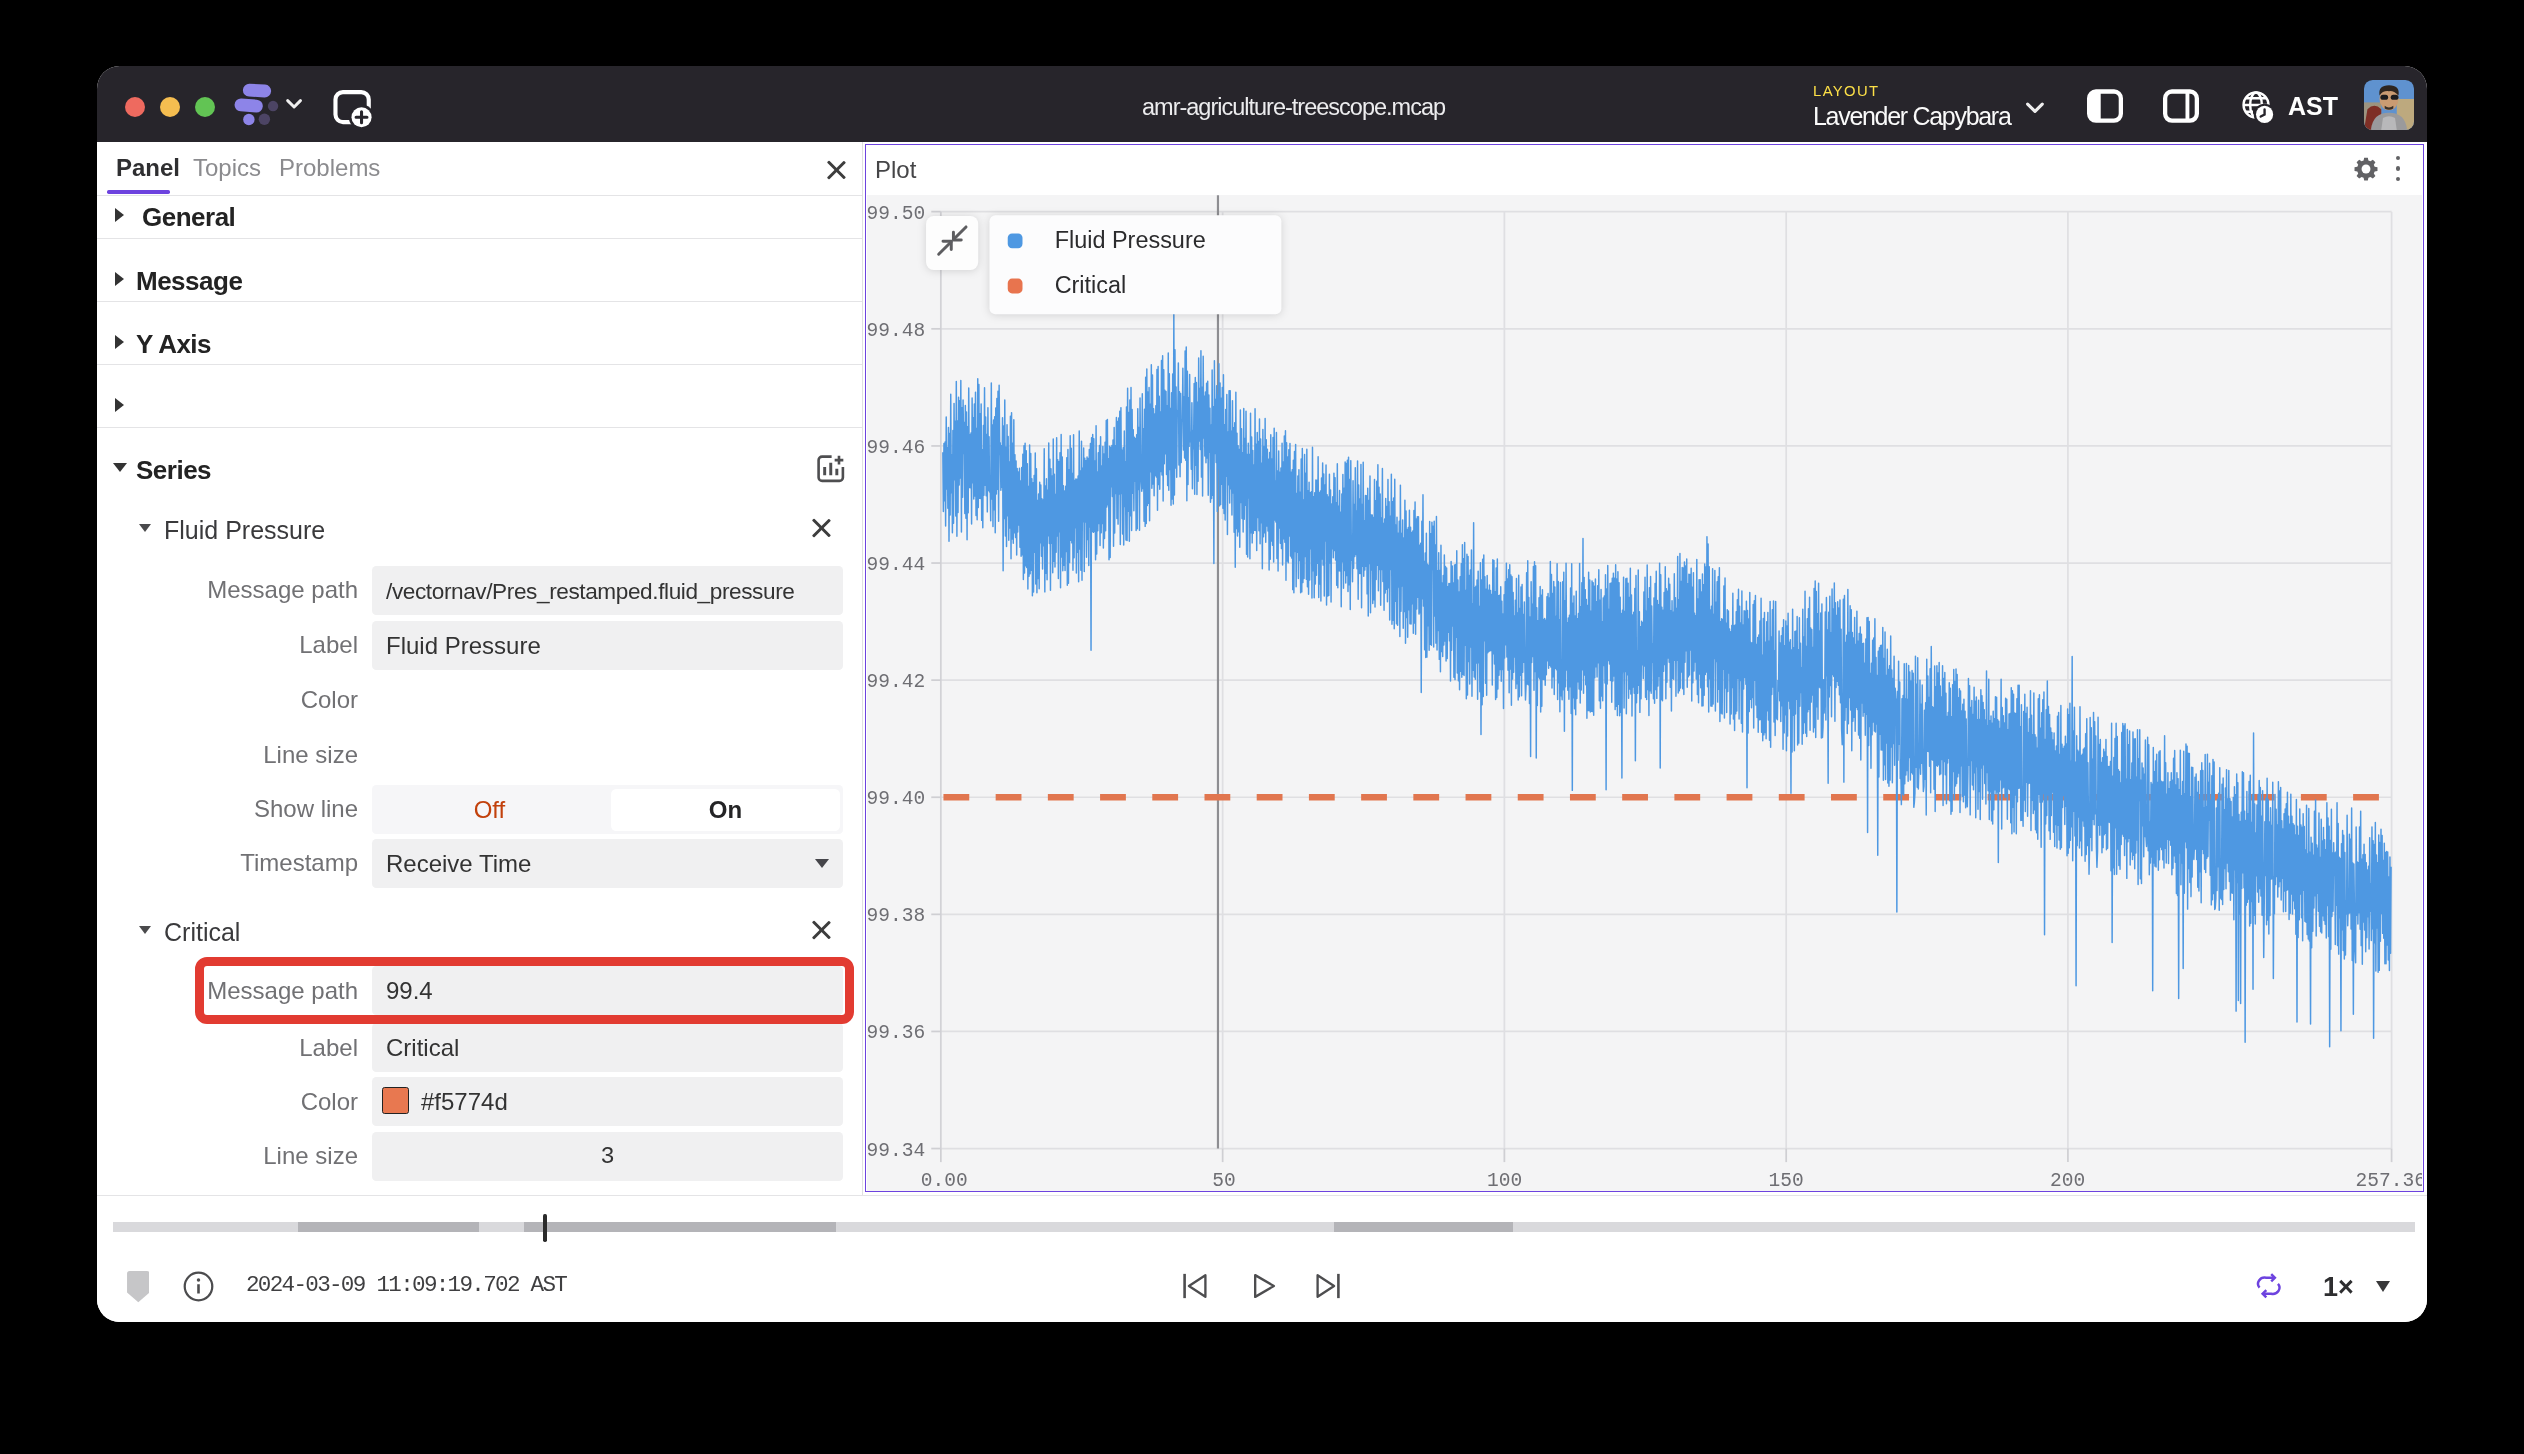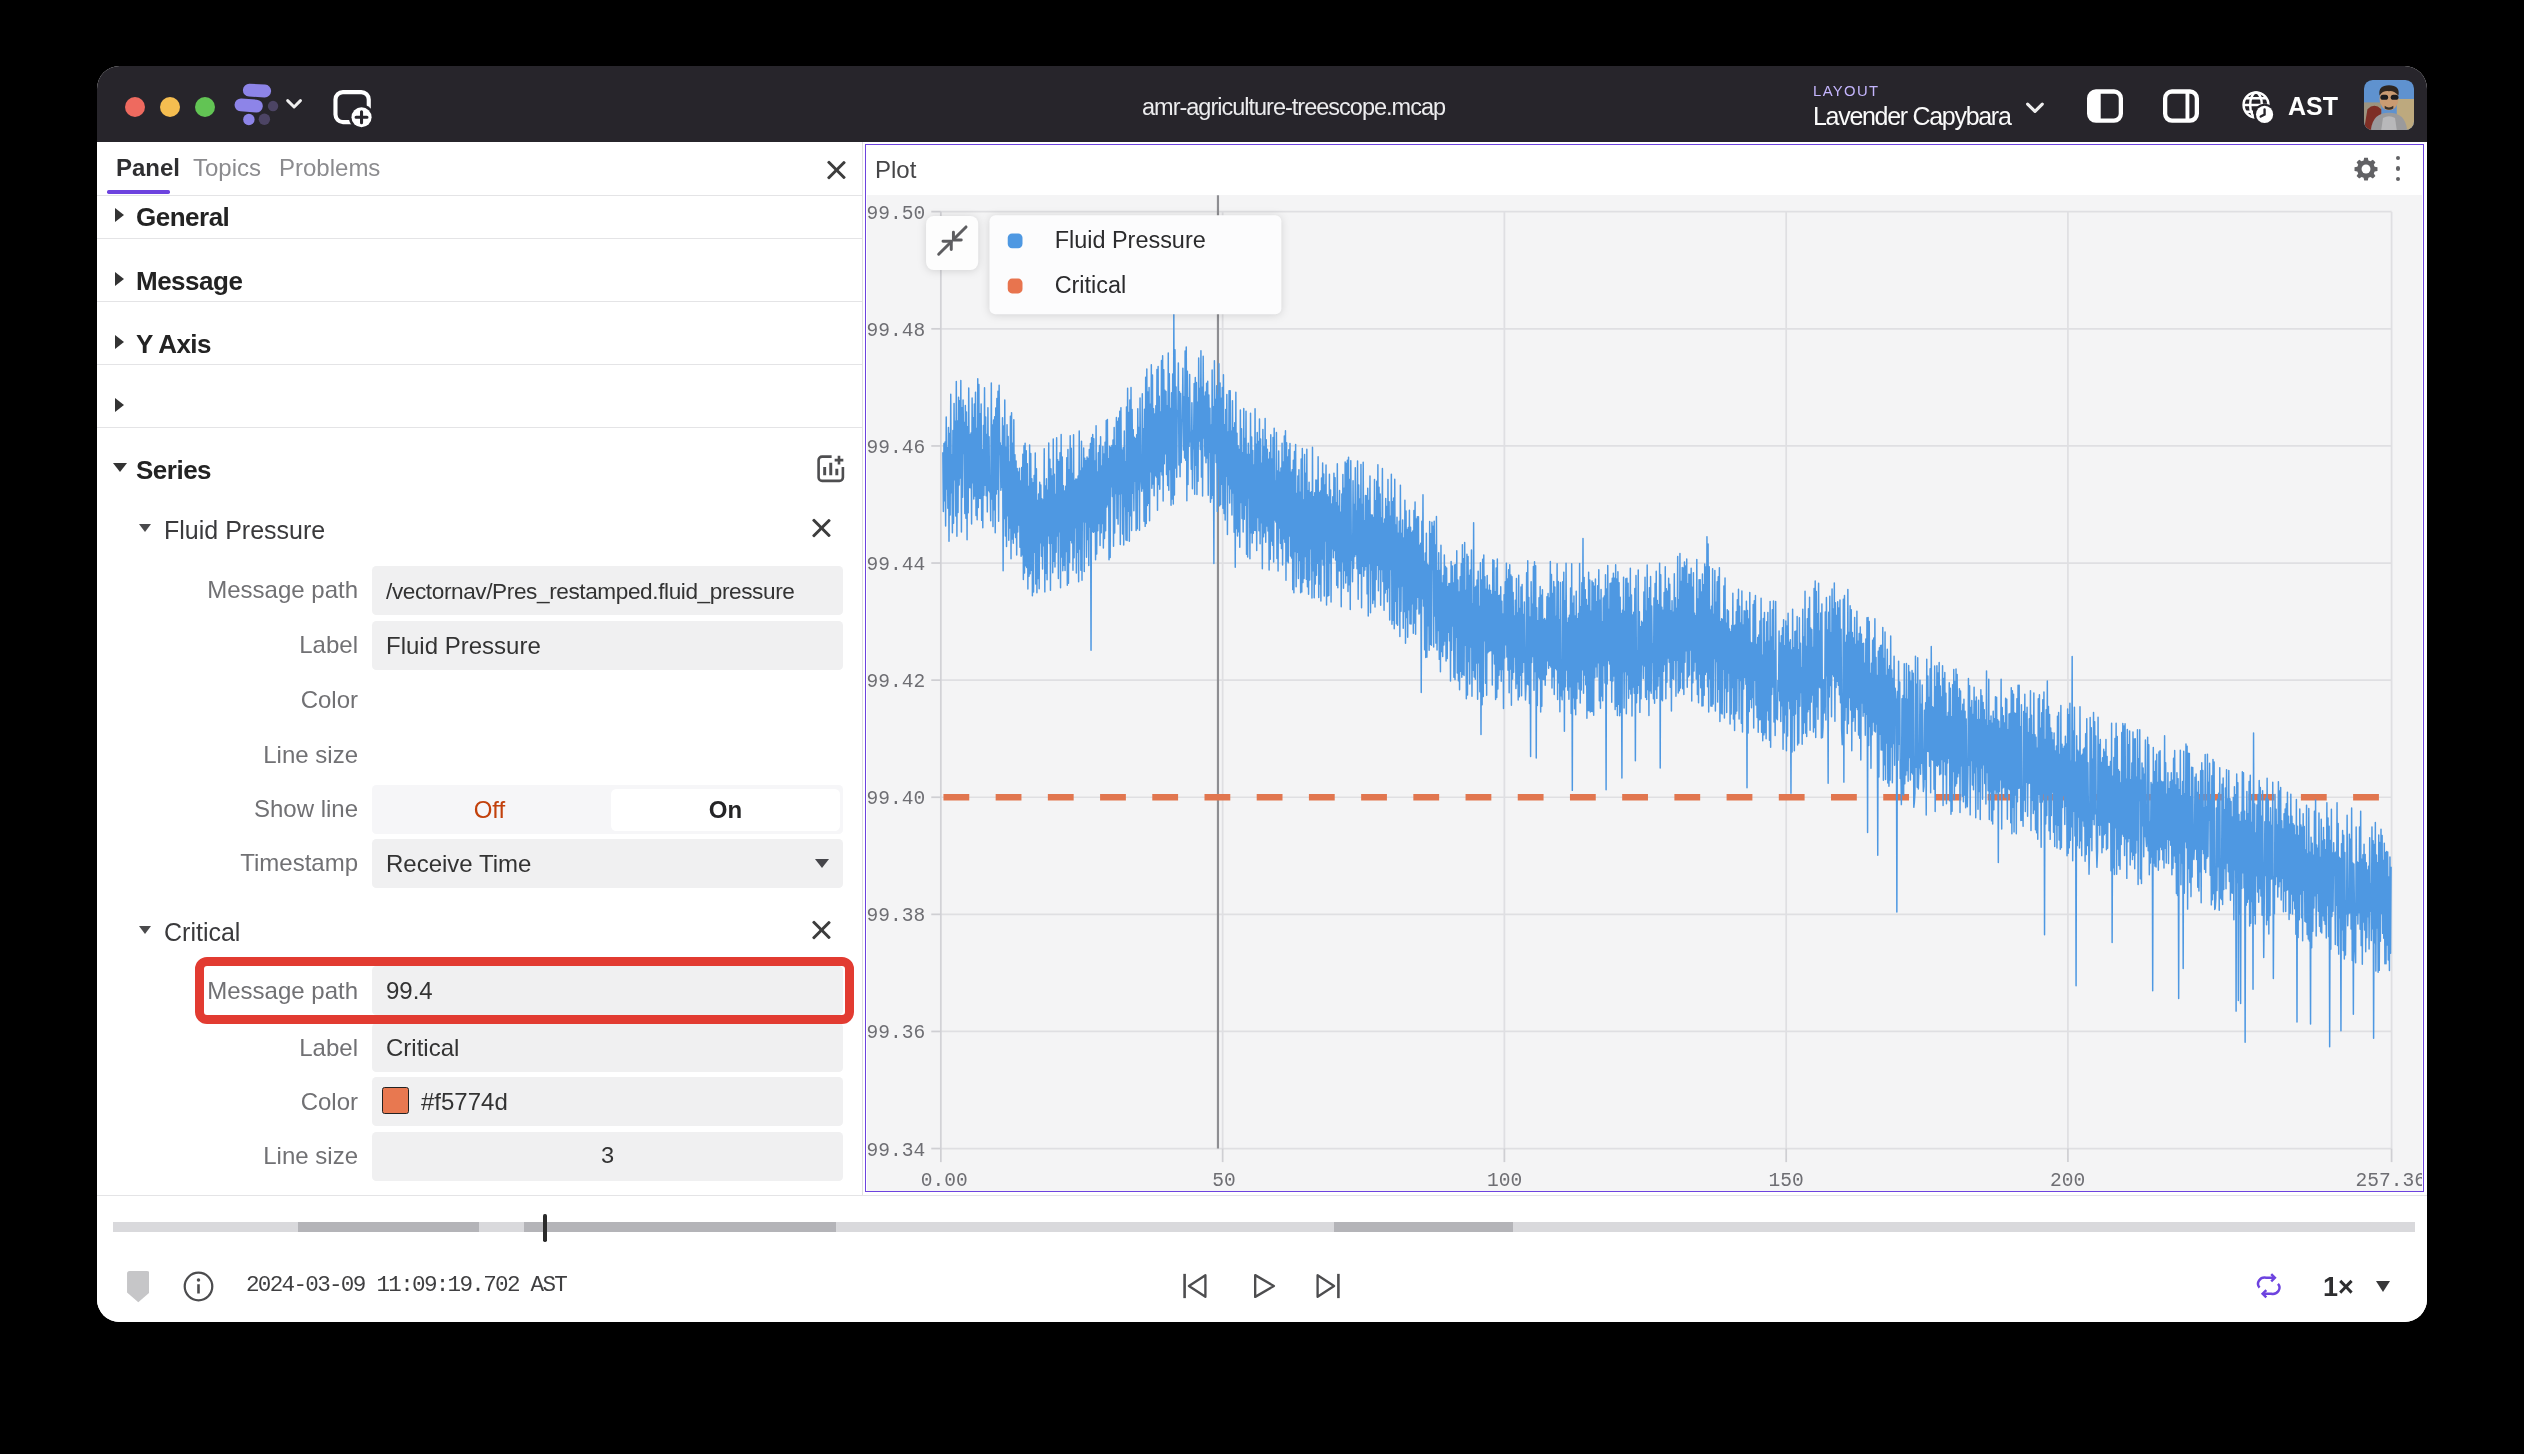--- a/index.html
+++ b/index.html
@@ -62,21 +62,21 @@
       <path d="M3 3 L10.4 10.4 L17.7 3" fill="none" stroke="#efefef" stroke-width="3.4" stroke-linecap="round" stroke-linejoin="round"></path>
     </svg>
 
     <svg class="abs" style="left:231px; top:19px;" width="49" height="43" viewBox="0 0 56 50">
       <rect x="8.2" y="8.3" width="38.7" height="34.8" rx="8.7" fill="none" stroke="#fff" stroke-width="4.8"></rect>
       <circle cx="38.5" cy="37.5" r="14.7" fill="#27252b"></circle>
       <circle cx="38.5" cy="37.5" r="11.7" fill="#fff"></circle>
       <path d="M38.5 31.2 V43.8 M32.2 37.5 H44.8" stroke="#27252b" stroke-width="3.6" stroke-linecap="round"></path>
     </svg>
     <div class="ttl" style="left:1045px;">amr-agriculture-treescope.mcap</div>
-    <div class="abs" style="left:1716px; top:16.5px; font-size:14.8px; letter-spacing:1.4px; color:#c4b5fd;">LAYOUT</div>
+    <div class="abs" style="left:1716px; top:16.5px; font-size:14.8px; letter-spacing:1.4px; color:#fde047;">LAYOUT</div>
     <div class="abs" style="left:1716px; top:36px; font-size:25px; letter-spacing:-1.3px; color:#fafafa;">Lavender Capybara</div>
     <svg class="abs" style="left:1928px; top:35px;" width="22.6" height="16.5" viewBox="0 0 26 19">
       <path d="M3 3.5 L11.5 12 L19.9 3.5" fill="none" stroke="#ededed" stroke-width="3.6" stroke-linecap="round" stroke-linejoin="round"></path>
     </svg>
 
     <svg class="abs" style="left:1990px; top:22.6px;" width="36" height="35" viewBox="0 0 42 40">
       <rect x="2.5" y="2.5" width="37" height="34" rx="8" fill="none" stroke="#fff" stroke-width="5"></rect>
       <path d="M2.5 10.5 a8 8 0 0 1 8-8 h5.5 v34 h-5.5 a8 8 0 0 1-8-8 z" fill="#fff"></path>
     </svg>
     <svg class="abs" style="left:2066px; top:22.6px;" width="36" height="35" viewBox="0 0 42 40">
@@ -122,21 +122,21 @@
   <div class="abs" style="left:765px; top:76px; width:0.9px; height:1053px; background:#e0e0e2;"></div>
 
   <div class="tabtxt" style="left:19px; color:#2f2f31; font-weight:700;">Panel</div>
   <div class="tabtxt" style="left:96px;">Topics</div>
   <div class="tabtxt" style="left:182px;">Problems</div>
   <div class="abs" style="left:10.4px; top:124px; width:63px; height:4.3px; background:#6d43df; border-radius:1.7px;"></div>
   <div class="xclose" style="left:728px; top:93px;"></div>
   <div class="sep" style="top:129px;"></div>
 
   <div class="tri-r" style="left:18px; top:142px;"></div>
-  <div class="secrow sechdr" style="left:39px; top:136px;">General</div>
+  <div class="secrow sechdr" style="left:45px; top:136px;">General</div>
   <div class="sep" style="top:172px;"></div>
   <div class="tri-r" style="left:18px; top:206px;"></div>
   <div class="secrow sechdr" style="left:39px; top:200px;">Message</div>
   <div class="sep" style="top:235px;"></div>
   <div class="tri-r" style="left:18px; top:269px;"></div>
   <div class="secrow sechdr" style="left:39px; top:263px;">Y Axis</div>
   <div class="sep" style="top:298px;"></div>
   <div class="tri-r" style="left:18px; top:332px;"></div>
   <div class="sep" style="top:361px;"></div>
   <div class="tri-d" style="left:15.6px; top:397px;"></div>

